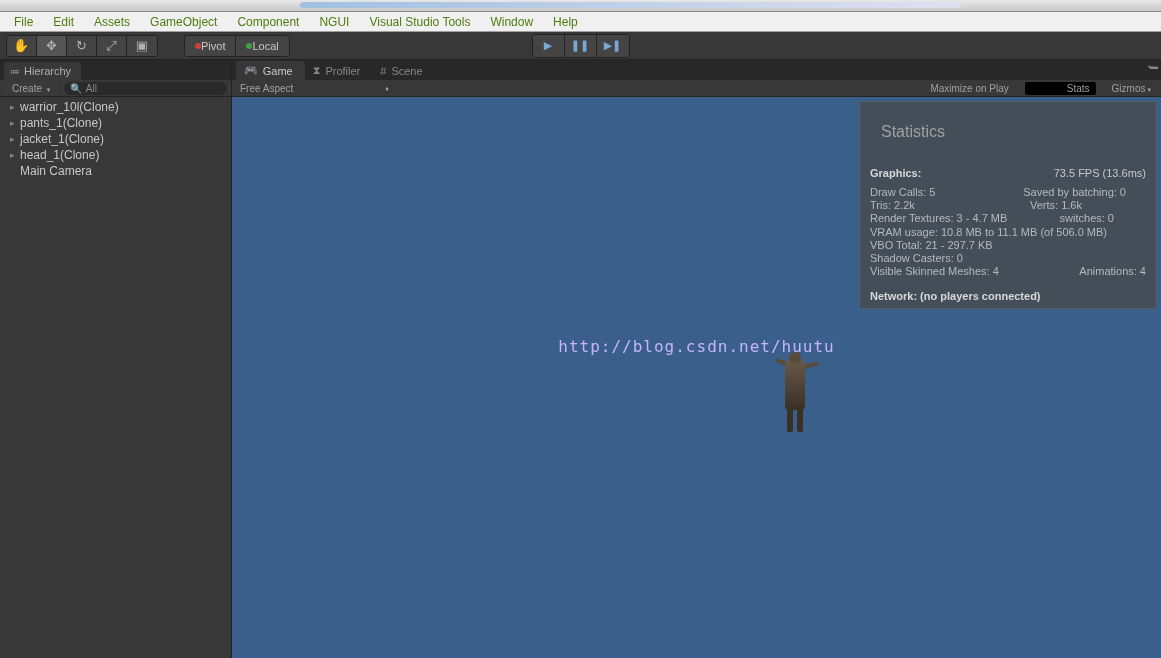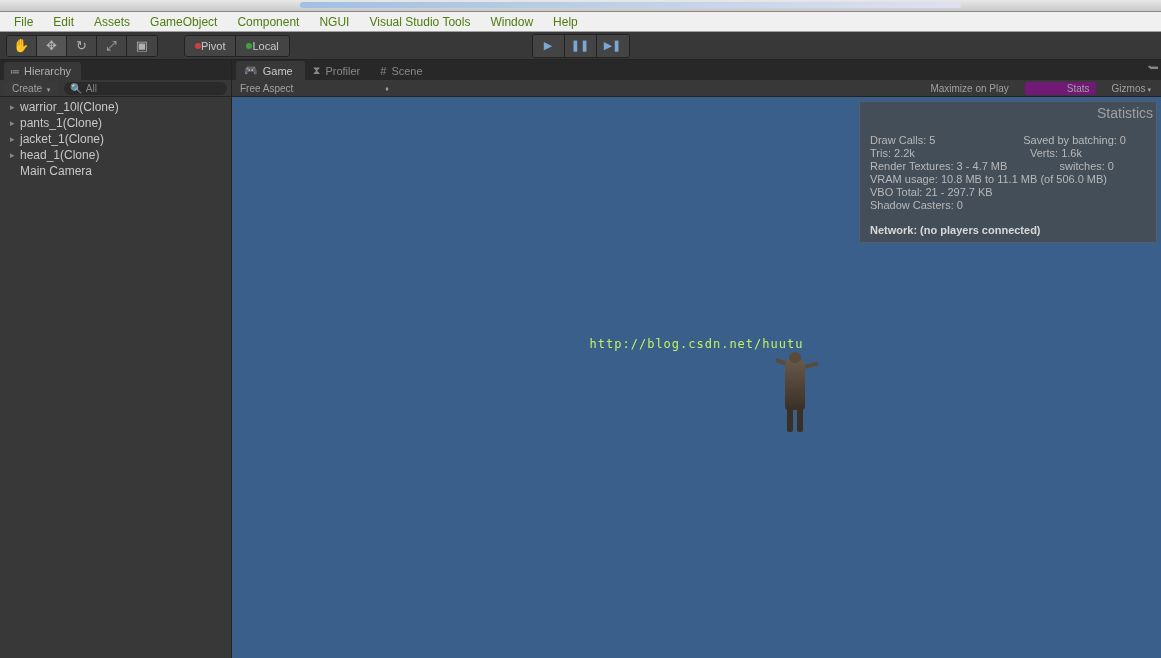--- a/index.html
+++ b/index.html
@@ -42,34 +42,34 @@
     
     .game-area { flex: 1; background: #282828; display: flex; flex-direction: column; position: relative; }
     .game-tabs { height: 20px; background: #282828; display: flex; align-items: flex-end; padding-left: 4px; gap: 0; }
     .game-tab { padding: 3px 12px 3px 8px; display: flex; align-items: center; gap: 5px; font-size: 11px; color: #888; cursor: pointer; border-radius: 3px 3px 0 0; }
     .game-tab.active { background: #383838; color: #c8c8c8; }
     .game-tab-icon { font-size: 11px; }
     .game-toolbar { height: 17px; background: #383838; border-bottom: 1px solid #222; display: flex; align-items: center; padding: 0 4px; font-size: 10px; color: #a0a0a0; position: relative; }
     .aspect-dropdown { display: flex; align-items: center; gap: 2px; cursor: pointer; padding: 0 4px; }
     .game-toolbar-right { position: absolute; right: 4px; display: flex; gap: 10px; align-items: center; }
     .gt-btn { padding: 1px 6px; cursor: pointer; border-radius: 2px; font-size: 10px; }
-    .gt-btn.active { background: #701a75; padding-left: 42px; }
+    .gt-btn.active { background: #000000; padding-left: 42px; }
     
     .viewport { flex: 1; background: #3a5f8a; position: relative; overflow: hidden; }
-    .watermark { position: absolute; left: 50%; top: 240px; transform: translateX(-50%); color: #bef264; font-size: 12px; font-family: monospace; white-space: nowrap; letter-spacing: 1px; }
+    .watermark { position: absolute; left: 50%; top: 240px; transform: translateX(-50%); color: #c4b5fd; font-size: 16px; font-family: monospace; white-space: nowrap; letter-spacing: 1px; }
     .character { position: absolute; left: 58%; top: 255px; width: 48px; height: 82px; }
     .char-body { position: absolute; left: 14px; top: 6px; width: 20px; height: 52px; background: linear-gradient(#6a5a4a, #3a3026); border-radius: 8px 8px 4px 4px; }
     .char-head { position: absolute; left: 18px; top: 0; width: 12px; height: 11px; background: #5a4a3a; border-radius: 50%; }
     .char-arm1 { position: absolute; left: 4px; top: 10px; width: 24px; height: 4px; background: #5a4a3a; transform: rotate(20deg); border-radius: 2px; }
     .char-arm2 { position: absolute; right: 0px; top: 12px; width: 22px; height: 4px; background: #5a4a3a; transform: rotate(-15deg); border-radius: 2px; }
     .char-leg1 { position: absolute; left: 16px; top: 54px; width: 6px; height: 26px; background: #3a3026; border-radius: 2px; }
     .char-leg2 { position: absolute; left: 26px; top: 54px; width: 6px; height: 26px; background: #3a3026; border-radius: 2px; }
     
     .stats-panel { position: absolute; right: 4px; top: 4px; width: 298px; background: rgba(70, 75, 80, 0.85); border: 1px solid #55606a; border-radius: 2px; font-size: 11px; color: #c8c8c8; }
-    .stats-title { text-align: right; padding: 3px; color: #a0a0a0; font-size: 14px; }
+    .stats-title { text-align: left; padding: 21px; color: #a0a0a0; font-size: 16px; }
     .stats-body { padding: 4px 10px 8px 10px; }
     .stats-row { display: flex; justify-content: space-between; line-height: 1.3; }
     .stats-header { font-weight: bold; color: #d8d8d8; }
     .stats-line { color: #b8b8b8; line-height: 1.19; white-space: nowrap; }
     .stats-footer { padding: 4px 10px 6px 10px; font-weight: bold; color: #d8d8d8; }
     .capsule-divider { position: absolute; right:4px; top:2px; font-size:8px; color:#888; letter-spacing:-1px;}
   </style>
 </head>
 <body>
 
@@ -205,34 +205,42 @@
         <div class="char-arm2"></div>
         <div class="char-body"></div>
         <div class="char-head"></div>
         <div class="char-leg1"></div>
         <div class="char-leg2"></div>
       </div>
 
       <div class="stats-panel">
         <div class="stats-title">Statistics</div>
         <div class="stats-body">
+          <div class="stats-row">
+            <span class="stats-header">Graphics:</span>
+            <span>73.5 FPS (13.6ms)</span>
+          </div>
           <div style="height:6px"></div>
           <div class="stats-line stats-row">
               <span>Draw Calls: 5</span>
               <span style="margin-right:20px;">Saved by batching: 0</span>
             </div>
           <div class="stats-line stats-row">
               <span>Tris: 2.2k</span>
               <span style="margin-right:64px;">Verts: 1.6k</span>
             </div>
           <div class="stats-line stats-row">
               <span>Render Textures: 3 - 4.7 MB</span>
               <span style="margin-right:32px;">switches: 0</span>
             </div>
           <div class="stats-line">VRAM usage: 10.8 MB to 11.1 MB (of 506.0 MB)</div>
           <div class="stats-line">VBO Total: 21 - 297.7 KB</div>
           <div class="stats-line">Shadow Casters: 0</div>
+          <div class="stats-line stats-row">
+              <span>Visible Skinned Meshes: 4</span>
+              <span>Animations: 4</span>
+            </div>
         </div>
         <div class="stats-footer">Network: (no players connected)</div>
       </div>
     </div>
   </div>
 </div>
 
 </body></html>

